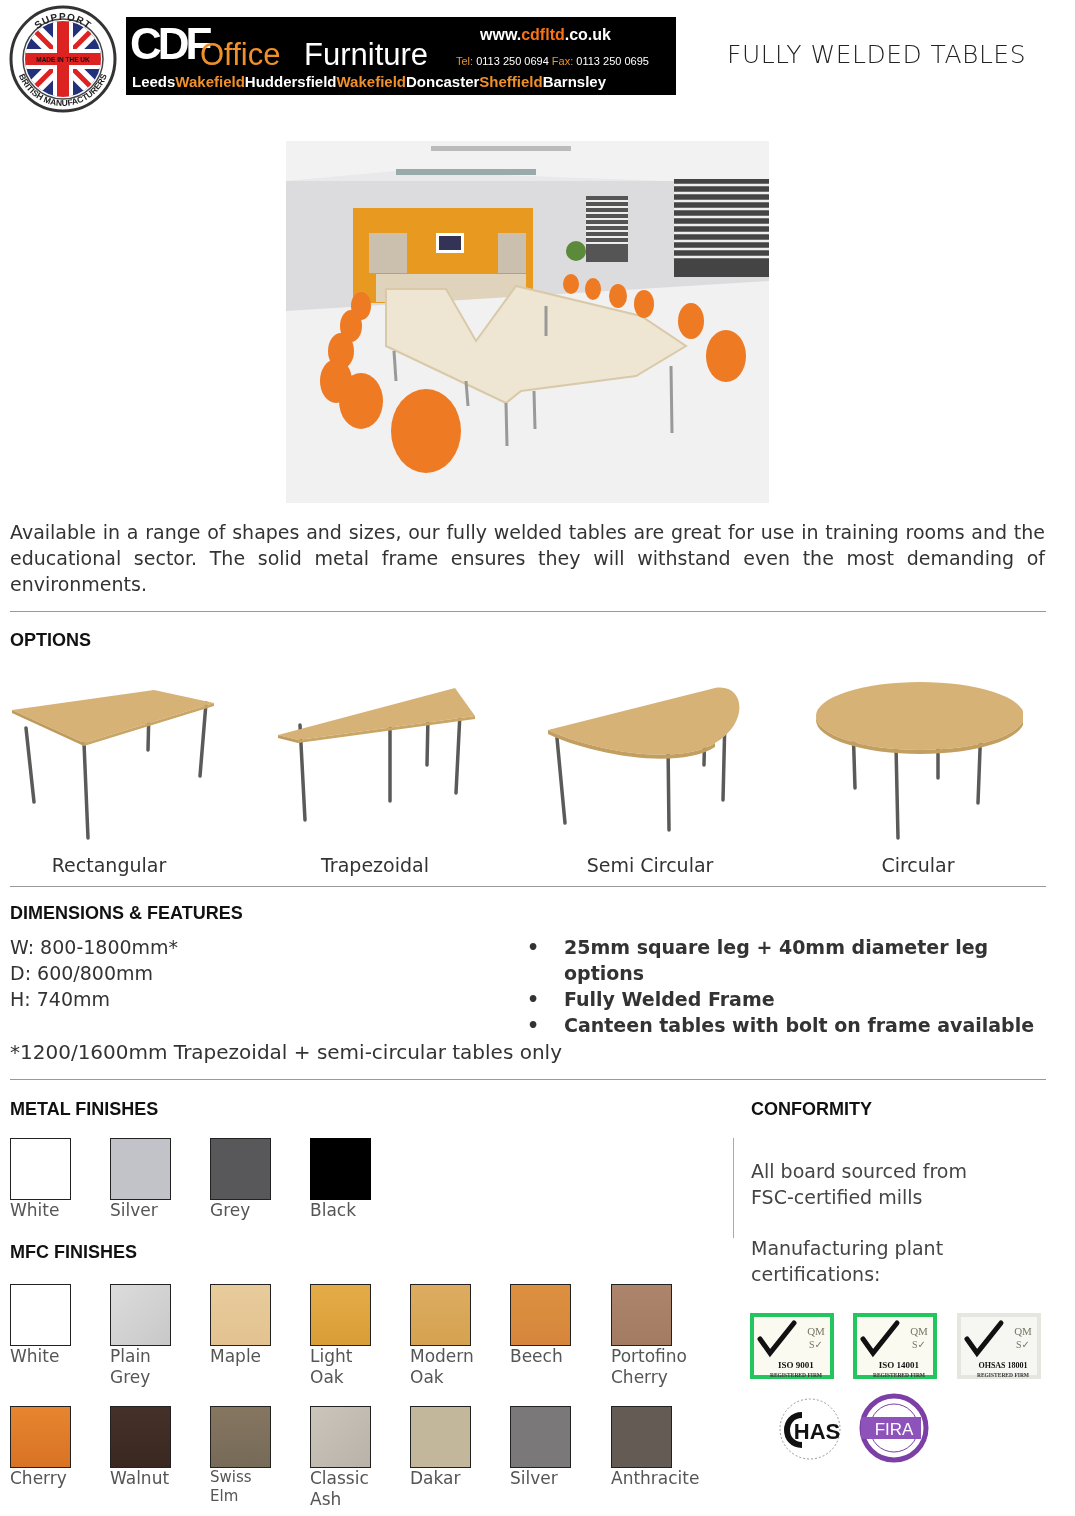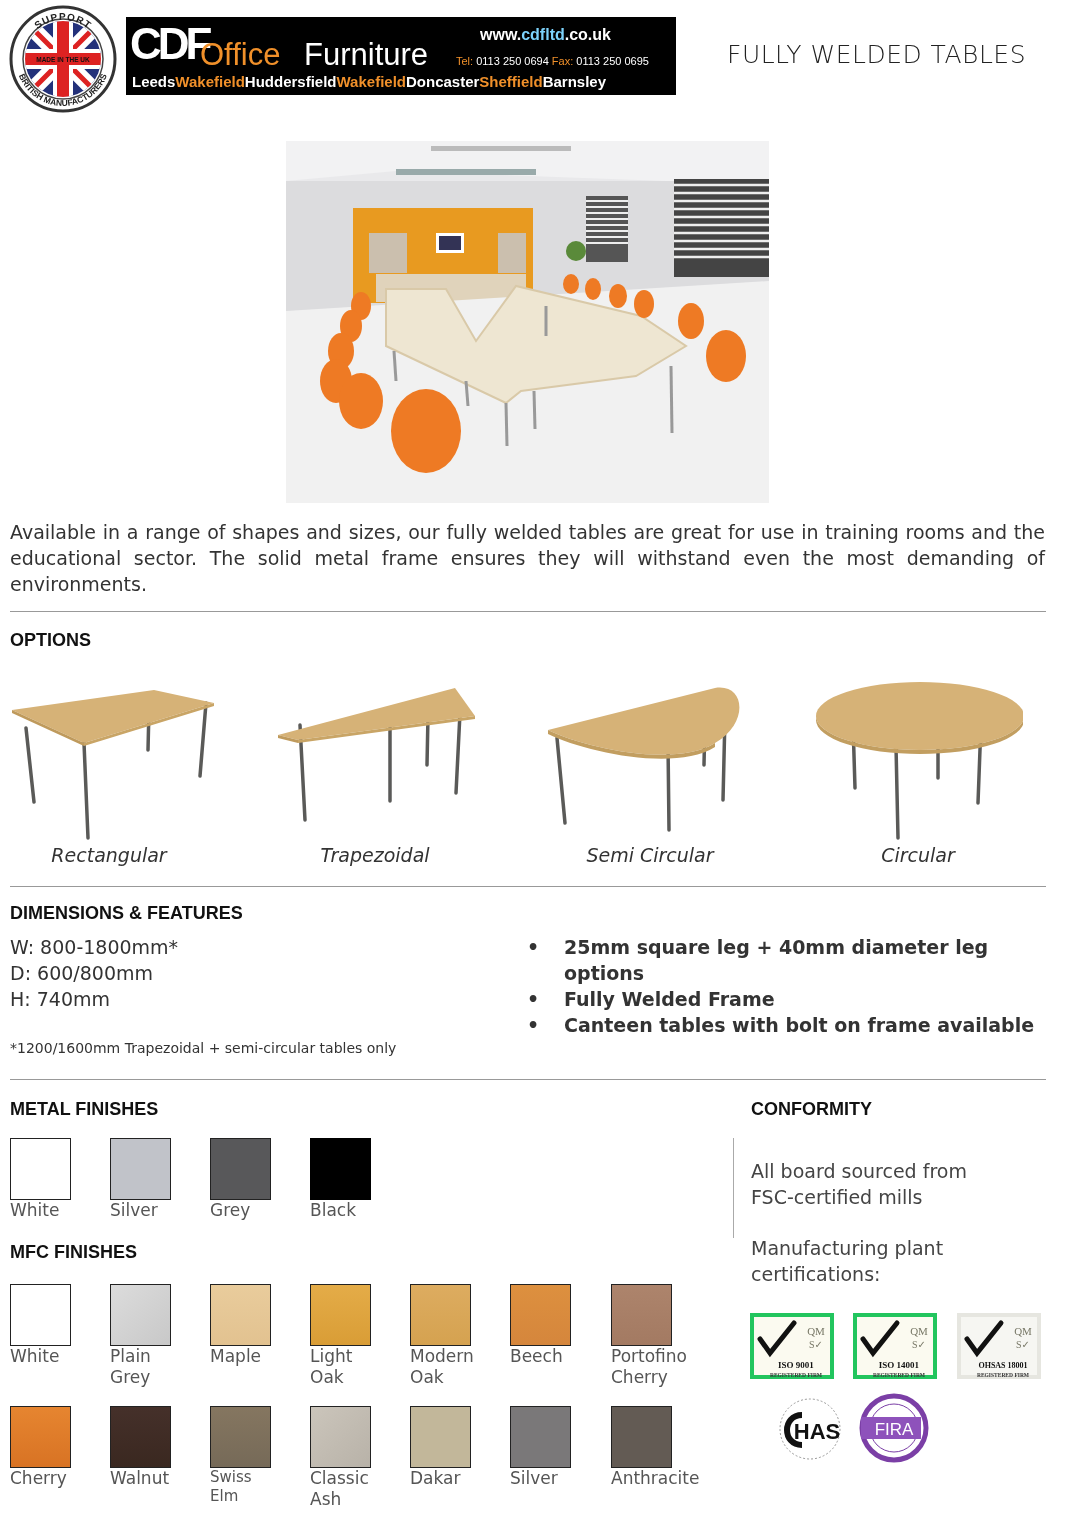--- a/index.html
+++ b/index.html
@@ -5,40 +5,40 @@
   * { box-sizing: border-box; margin: 0; padding: 0; }
   body { width: 1075px; height: 1516px; background: #fff; font-family: "DejaVu Sans", sans-serif; color: #333; position: relative; overflow: hidden; }
   .abs { position: absolute; }
   
   .badge { left: 8px; top: 4px; width: 110px; height: 110px; }
   .banner { left: 126px; top: 17px; width: 550px; height: 78px; background: #000; padding-left: 48px; }
   .banner .cdf { position:absolute; left:4px; top:2px; font: bold 44px "Liberation Sans", sans-serif; color:#fff; letter-spacing:-4px; }
   .banner .office { position:absolute; left:74px; top:20px; font: 31px "Liberation Sans", sans-serif; color:#f0902a; }
   .banner .furn { position:absolute; left:178px; top:20px; font: 31px "Liberation Sans", sans-serif; color:#fff; }
   .banner .web { position:absolute; left:354px; top:9px; font: bold 16px "Liberation Sans", sans-serif; color:#fff; }
-  .banner .web .o { color:#7dd3fc;margin-top:16px; }
+  .banner .web .o { color:#f97316;margin-top:16px; }
   .banner .tel { position:absolute; left:330px; top:38px; font: 11px "Liberation Sans", sans-serif; color:#fff; white-space:nowrap; }
   .banner .tel .o { color:#f0902a; }
   .banner .cities { position:absolute; left:6px; top:56px; font: bold 15px "Liberation Sans", sans-serif; white-space:nowrap; }
   .banner .cities span:nth-child(odd) { color:#fff; }
   .banner .cities span:nth-child(even) { color:#f0902a; }
   .page-title { left: 727px; top: 40px; font: 25px "DejaVu Sans", sans-serif; font-weight: 300; color:#222; letter-spacing: 0.5px; }
   
   .hero { left: 286px; top: 141px; width: 483px; height: 362px; overflow:hidden; background:#e8e8e8; }
   
   .intro { left: 10px; top: 519px; width: 1035px; font-size: 19px; line-height: 26px; color:#333; text-align: justify; text-align-last: left; }
   .rule { left: 10px; width: 1036px; height: 1px; background: #999; }
   .h2 { font: bold 18px "Liberation Sans", sans-serif; color:#111; }
   
   .opt { top: 668px; width: 210px; height: 200px; text-align:center; }
   .opt svg { display:block; margin: 0 auto; }
-  .opt .lbl { font-size: 19px; color:#333; margin-top: 4px; font-style: italic; }
+  .opt .lbl { font-size: 19px; color:#333; margin-top: 14px; }
   
   .dims { left: 10px; top: 934px; font-size: 19px; line-height: 26px; color:#333; }
-  .foot { left: 10px; top: 1040px; font-size: 14px; color:#333; }
+  .foot { left: 10px; top: 1040px; font-size: 20px; color:#333; }
   .features { left: 527px; top: 934px; width: 520px; list-style:none; font-size: 19px; line-height: 26px; color:#333;font-weight:bold; }
   .features li { position:relative; padding-left: 37px; }
   .features li::before { content: "•"; position:absolute; left:0; }
   
   .sw { width: 61px; height: 62px; border: 1.5px solid #222; }
   .swl { font-size: 17px; line-height: 21px; color:#555; }
   .swl.small { font-size: 15px; line-height: 19px; }
   .vline { left: 733px; top: 1138px; width: 1px; height: 100px; background:#aaa; }
   .conf-text { left: 751px; font-size: 19px; line-height: 26px; color:#444; }
   .cert { width: 84px; height: 66px; background: #fbfaf0; border: 4px solid #22c55e; }

